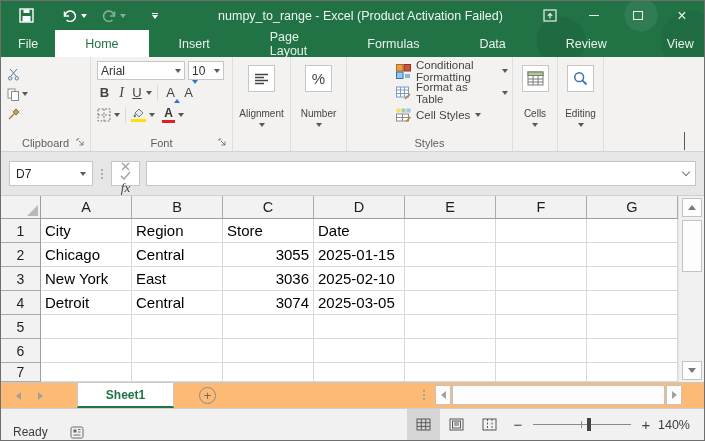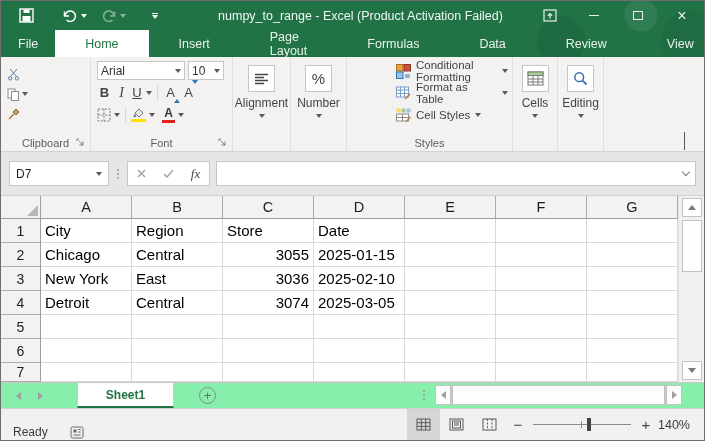--- a/index.html
+++ b/index.html
@@ -66,39 +66,39 @@
   .a-grow,.a-shrink{ font-size:13px; position:relative; width:15px;}
   .a-mark{ position:absolute; top:-1px; right:-2px;}
   .a-mark .tri-u{ border-bottom-color:#2b78c1; border-left-width:3px; border-right-width:3px; border-bottom-width:4px;}
   .a-mark .tri-dn{ border-top-color:#2b78c1; border-left-width:3px; border-right-width:3px; border-top-width:4px;}
   .colorbar{ position:absolute; left:0; right:0; bottom:-3px; height:3px;}
   .iconwrap{ position:relative; display:flex; align-items:center; justify-content:center;}
 
   .g-collapsed{ display:flex; flex-direction:column; align-items:center; padding:8px 0 18px 0;}
   .big-iconbox{ width:27px; height:27px; background:#fff; border:1px solid #c8c6c4;
                 display:flex; align-items:center; justify-content:center;}
-  .g-collapsed .lbl{ font-size:12px; color:#444; margin-top:4px;}
+  .g-collapsed .lbl{ font-size:10px; color:#444; margin-top:16px;}
   .g-collapsed .tri-d{ margin-top:4px;}
   .g-align{ width:58px;} .g-number{ width:56px;} .g-cells{ width:45px;} .g-editing{ width:46px;}
 
   .g-styles{ width:166px; padding:5px 4px 18px 8px; display:flex; flex-direction:column; gap:4px;}
   .style-row{ display:flex; align-items:center; gap:5px; height:18px; font-size:11.5px; color:#444;margin-left:41px;}
 
   .ribbon-filler{ flex:1; border-right:none; position:relative;}
   .collapse-ribbon{ position:absolute; right:12px; bottom:10px; width:8px; height:8px;}
   .chev-up{ width:7px; height:7px; border-left:1.6px solid #595959; border-top:1.6px solid #595959;
             transform:rotate(45deg); margin-top:3px;}
 
   
   .formulabar{ height:44px; background:#e6e6e6; display:flex; align-items:center; padding:0 8px; gap:6px; border-bottom:1px solid #d0d0d0;}
-  .namebox{ width:100px; height:25px; background:#fff; border:1px solid #c6c6c4; display:flex; align-items:center;
+  .namebox{ width:84px; height:25px; background:#fff; border:1px solid #c6c6c4; display:flex; align-items:center;
             font-size:12px; color:#222; padding:0 6px; justify-content:space-between;}
   .vdots{ display:flex; flex-direction:column; gap:2px; padding:0 2px;}
   .vdots i{ width:2px; height:2px; background:#9a9a9a; border-radius:50%;}
-  .fxcluster{ height:25px; background:#fff; border:1px solid #c6c6c4; display:flex; align-items:flex-start;}
+  .fxcluster{ height:25px; background:#fff; border:1px solid #c6c6c4; display:flex; align-items:flex-start;flex-direction:column;}
   .fxbtn{ width:27px; height:100%; display:flex; align-items:center; justify-content:center; color:#9a9a9a;}
   .fx-label{ font-family:"Liberation Serif",serif; font-style:italic; font-size:13px; color:#444;}
   .formula-input{ flex:1; height:25px; background:#fff; border:1px solid #c6c6c4; display:flex; align-items:center;
                   font-size:12px; padding:0 6px; justify-content:space-between; color:#222;}
   .chev-dn{ width:6px; height:6px; border-left:1.4px solid #7a7a7a; border-top:1.4px solid #7a7a7a;
             transform:rotate(225deg); margin-top:-3px;}
 
   
   .gridarea{ height:186px; position:relative; background:#fff; overflow:hidden;}
   .grid{ position:absolute; left:0; top:0; display:grid;
@@ -116,21 +116,21 @@
   .cell.r{ justify-content:flex-end;}
 
   .vscroll{ position:absolute; right:0; top:0; bottom:0; width:26px; background:#f0f0f0; border-left:1px solid #e3e3e3;
             display:flex; flex-direction:column; align-items:center;}
   .sbtn{ width:20px; height:19px; background:#fdfdfd; border:1px solid #c3c3c3; margin-top:2px;
          display:flex; align-items:center; justify-content:center;}
   .vthumb{ width:20px; height:52px; background:#fdfdfd; border:1px solid #c3c3c3; margin-top:3px;}
   .vscroll .down{ margin-top:auto; margin-bottom:2px;}
 
   
-  .sheetbar{ height:26px; background:#86efac; border-top:1px solid #c9c9c9; position:relative; font-size:12px;}
+  .sheetbar{ height:26px; background:#fdba74; border-top:1px solid #c9c9c9; position:relative; font-size:12px;}
   .navarrow{ position:absolute; top:0; bottom:0; display:flex; align-items:center; justify-content:center; width:18px;}
   .sheettab{ position:absolute; left:76px; top:0; bottom:0; width:97px; background:#fff;
              border-left:1px solid #c9c9c9; border-right:1px solid #c9c9c9; border-bottom:2px solid #217346;
              display:flex; align-items:center; justify-content:center; color:#217346; font-weight:bold;}
   .addsheet{ position:absolute; left:198px; top:4px; width:17px; height:17px; border:1px solid #8a8a8a; border-radius:50%;
              display:flex; align-items:center; justify-content:center; color:#6a6a6a; font-size:13px; line-height:13px;}
   .sheet-dots{ position:absolute; left:420px; top:7px;}
   .hscroll{ position:absolute; left:434px; right:22px; top:2px; bottom:3px; display:flex; align-items:stretch; gap:1px;}
   .hbtn{ width:16px; background:#fdfdfd; border:1px solid #c3c3c3; display:flex; align-items:center; justify-content:center;}
   .hthumb{ flex:1; background:#fdfdfd; border:1px solid #c3c3c3;}

